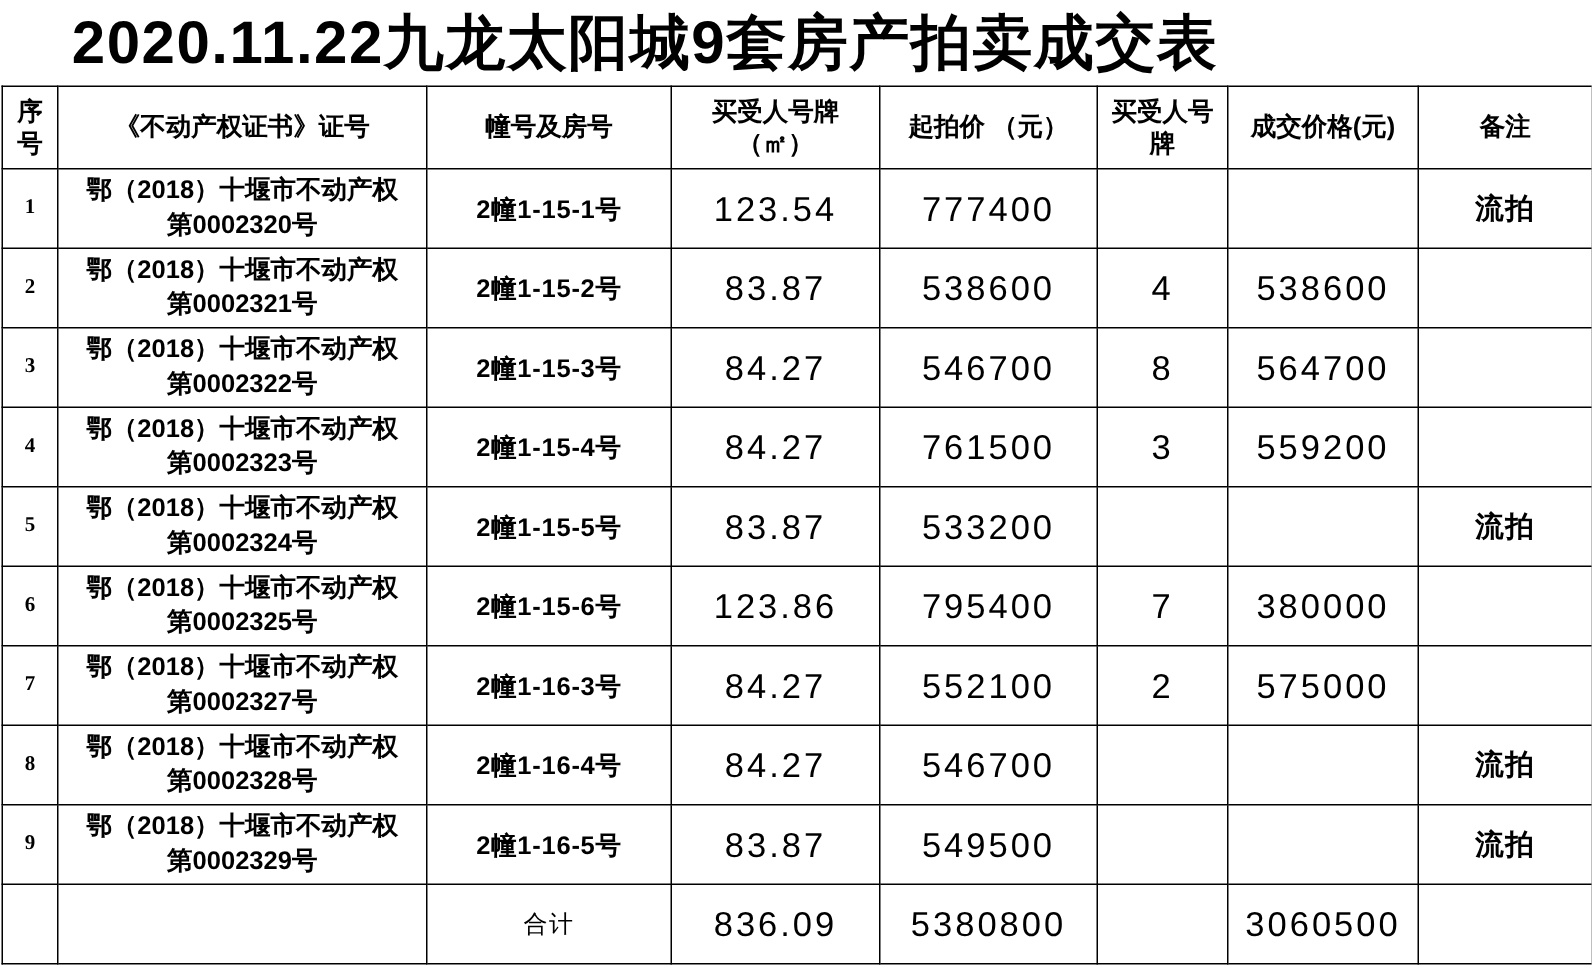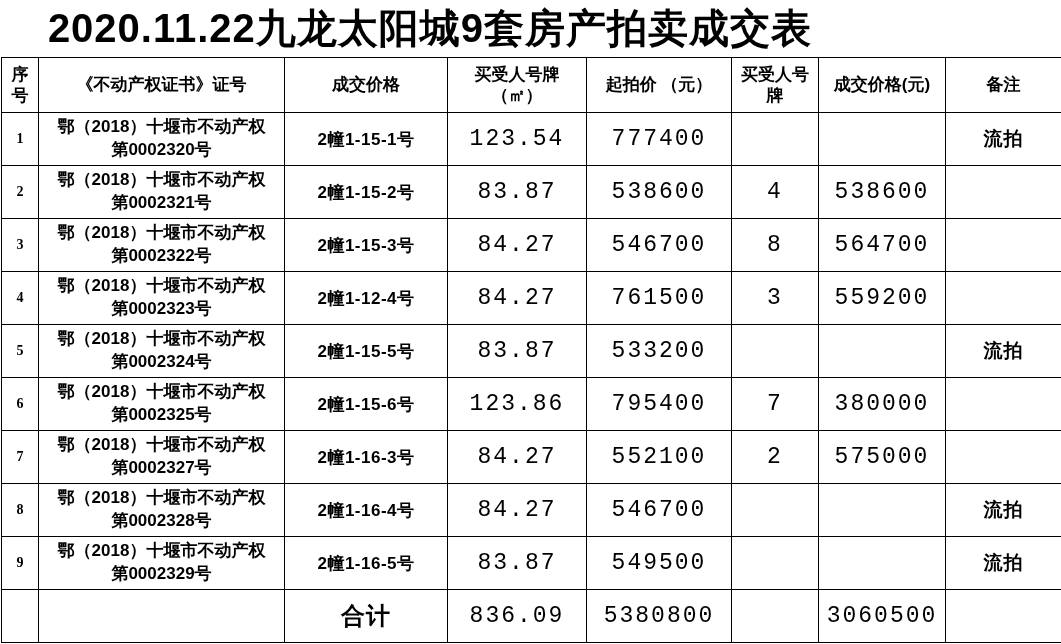--- a/index.html
+++ b/index.html
@@ -58,33 +58,33 @@
     font-weight: bold;
     line-height: 1.35;
     padding: 0 2px;
   }
   td.c-unit {
     font-size: 17px;
     font-weight: bold;
     letter-spacing: 0.5px;
   }
   td.c-num {
-    font-family: Liberation Mono, monospace;
+    font-family: Liberation Sans, sans-serif;
     font-size: 23px;
     letter-spacing: 2px;
   }
   td.c-remark {
     font-size: 19px;
     font-weight: bold;
     letter-spacing: 1px;
     margin-top: 38px;
   }
   td.c-total-label {
-    font-size: 24px;
-    font-weight: bold;
+    font-size: 16px;
+    font-weight: normal;
     letter-spacing: 1px;
   }
 </style>
 </head>
 <body>
 
 <div class="sheet">
 
   <div class="title-bar">
     <h1>2020.11.22九龙太阳城9套房产拍卖成交表</h1>
@@ -98,21 +98,21 @@
         <col style="width:139px">
       <col style="width:145px">
         <col style="width:87px">
         <col style="width:127px">
         <col style="width:116px">
     </colgroup>
     <thead>
       <tr>
         <th class="h-index"><span>序</span><br><span>号</span></th>
         <th>《不动产权证书》证号</th>
-        <th>成交价格</th>
+        <th>幢号及房号</th>
         <th><span>买受人号牌</span><br><span>（㎡）</span></th>
         <th>起拍价 （元）</th>
         <th class="h-buyer">买受人号牌</th>
         <th>成交价格(元)</th>
         <th>备注</th>
       </tr>
     </thead>
     <tbody>
       <tr>
         <td class="c-idx">1</td>
@@ -140,21 +140,21 @@
         <td class="c-unit">2幢1-15-3号</td>
         <td class="c-num">84.27</td>
         <td class="c-num">546700</td>
         <td class="c-num">8</td>
         <td class="c-num">564700</td>
         <td class="c-remark"></td>
       </tr>
       <tr>
         <td class="c-idx">4</td>
         <td class="c-cert"><span>鄂（2018）十堰市不动产权</span><br><span>第0002323号</span></td>
-        <td class="c-unit">2幢1-12-4号</td>
+        <td class="c-unit">2幢1-15-4号</td>
         <td class="c-num">84.27</td>
         <td class="c-num">761500</td>
         <td class="c-num">3</td>
         <td class="c-num">559200</td>
         <td class="c-remark"></td>
       </tr>
       <tr>
         <td class="c-idx">5</td>
         <td class="c-cert"><span>鄂（2018）十堰市不动产权</span><br><span>第0002324号</span></td>
         <td class="c-unit">2幢1-15-5号</td>

